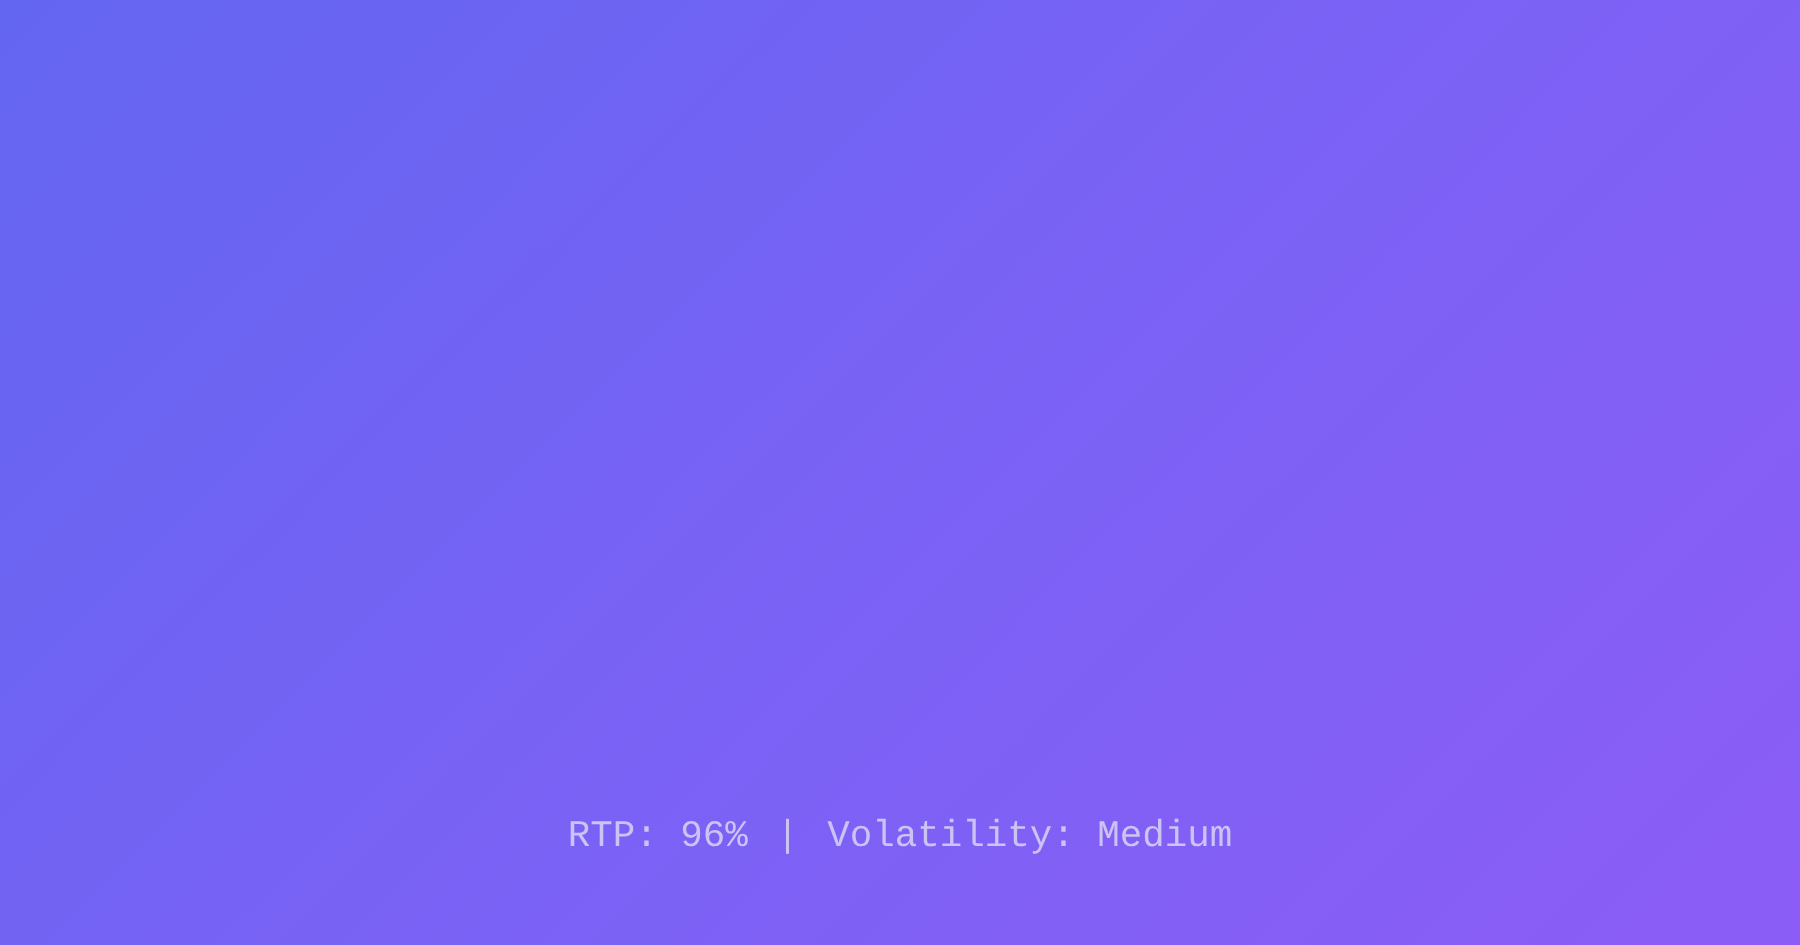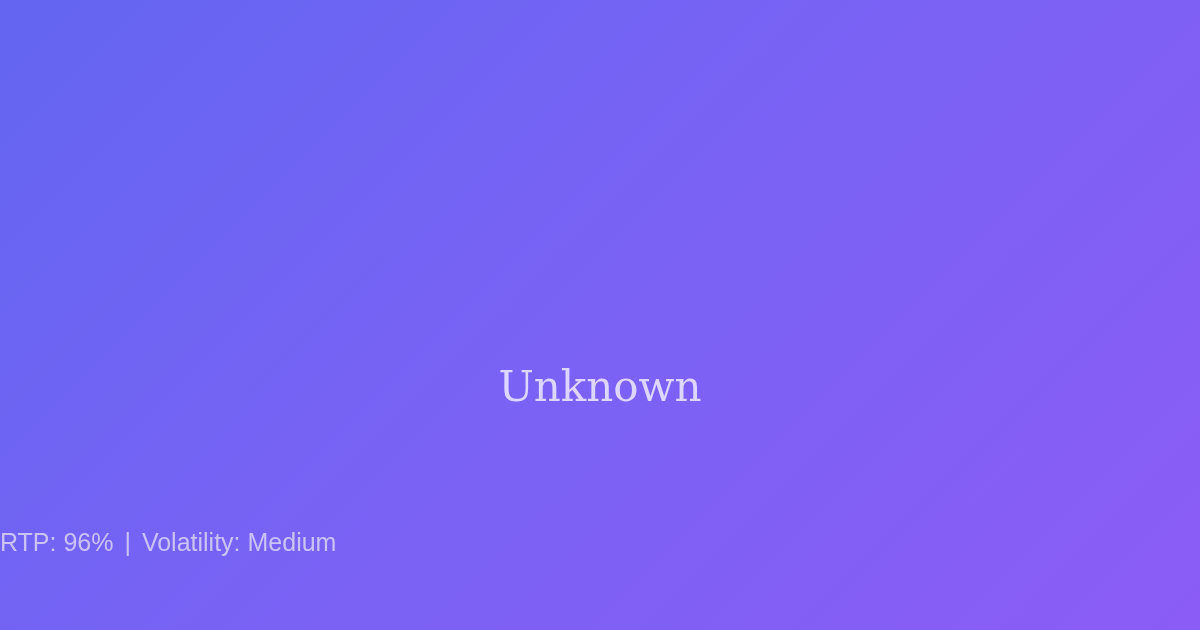--- a/index.html
+++ b/index.html
@@ -83,40 +83,39 @@
     color: #ddd6fe;
     margin: 0;
   }
 
   
   .stats {
     position: absolute;
     left: 0;
     right: 0;
     top: 526px;
-    text-align: left;
-    font-family: Liberation Sans, sans-serif;
+    text-align: center;
+    font-family: Liberation Mono, monospace;
     font-weight: 400;
     font-size: 25px;
     line-height: 32px;
     color: #cbc3f4;
-    margin: 0;
+    margin: 16px;
   }
   .stats .sep {
     color: #cbc3f4;
     padding: 0 4px;
   }
 </style>
 </head>
 <body>
 
 <div class="og-card">
 
 
-  <p class="provider">Unknown</p>
 
   <p class="stats">
     <span>RTP:</span>
     <span>96%</span>
     <span class="sep">|</span>
     <span>Volatility:</span>
     <span>Medium</span>
   </p>
 
 </div>

